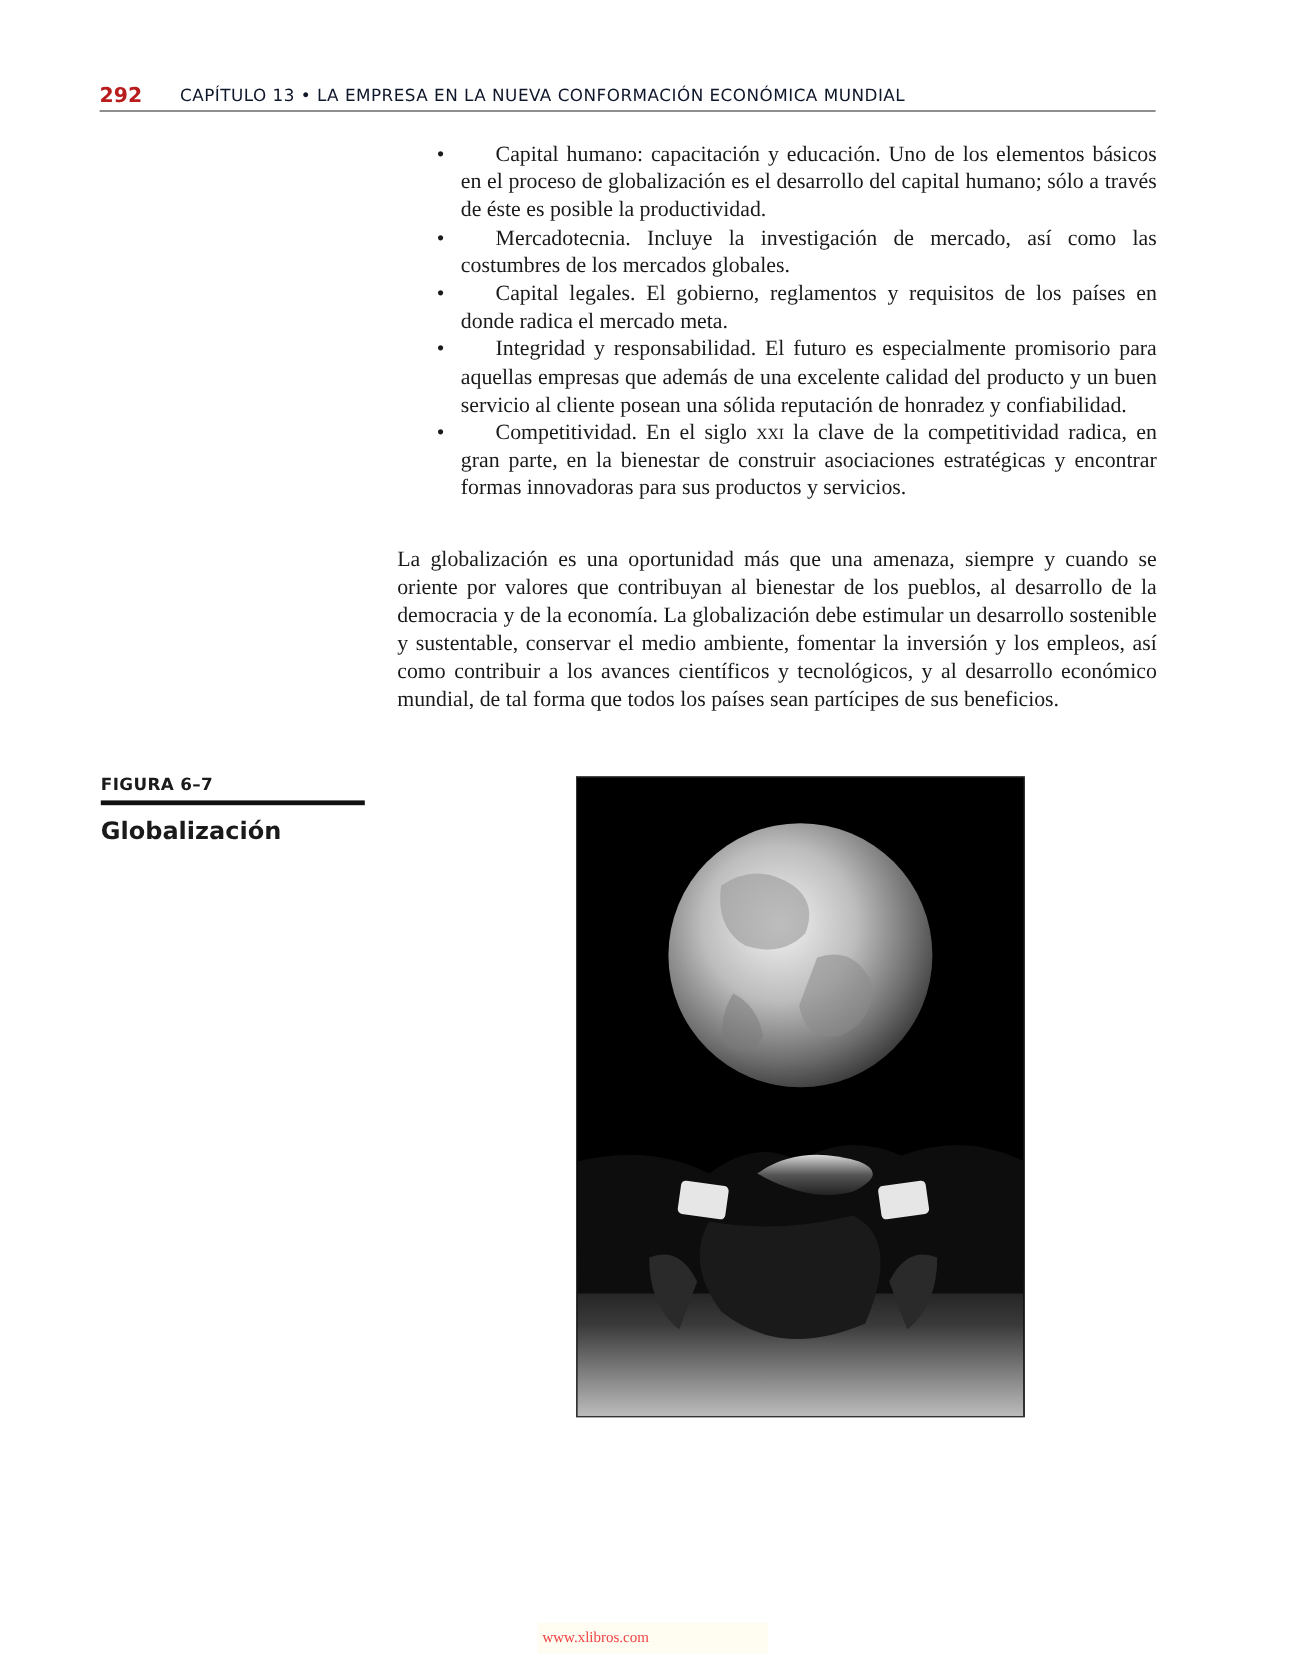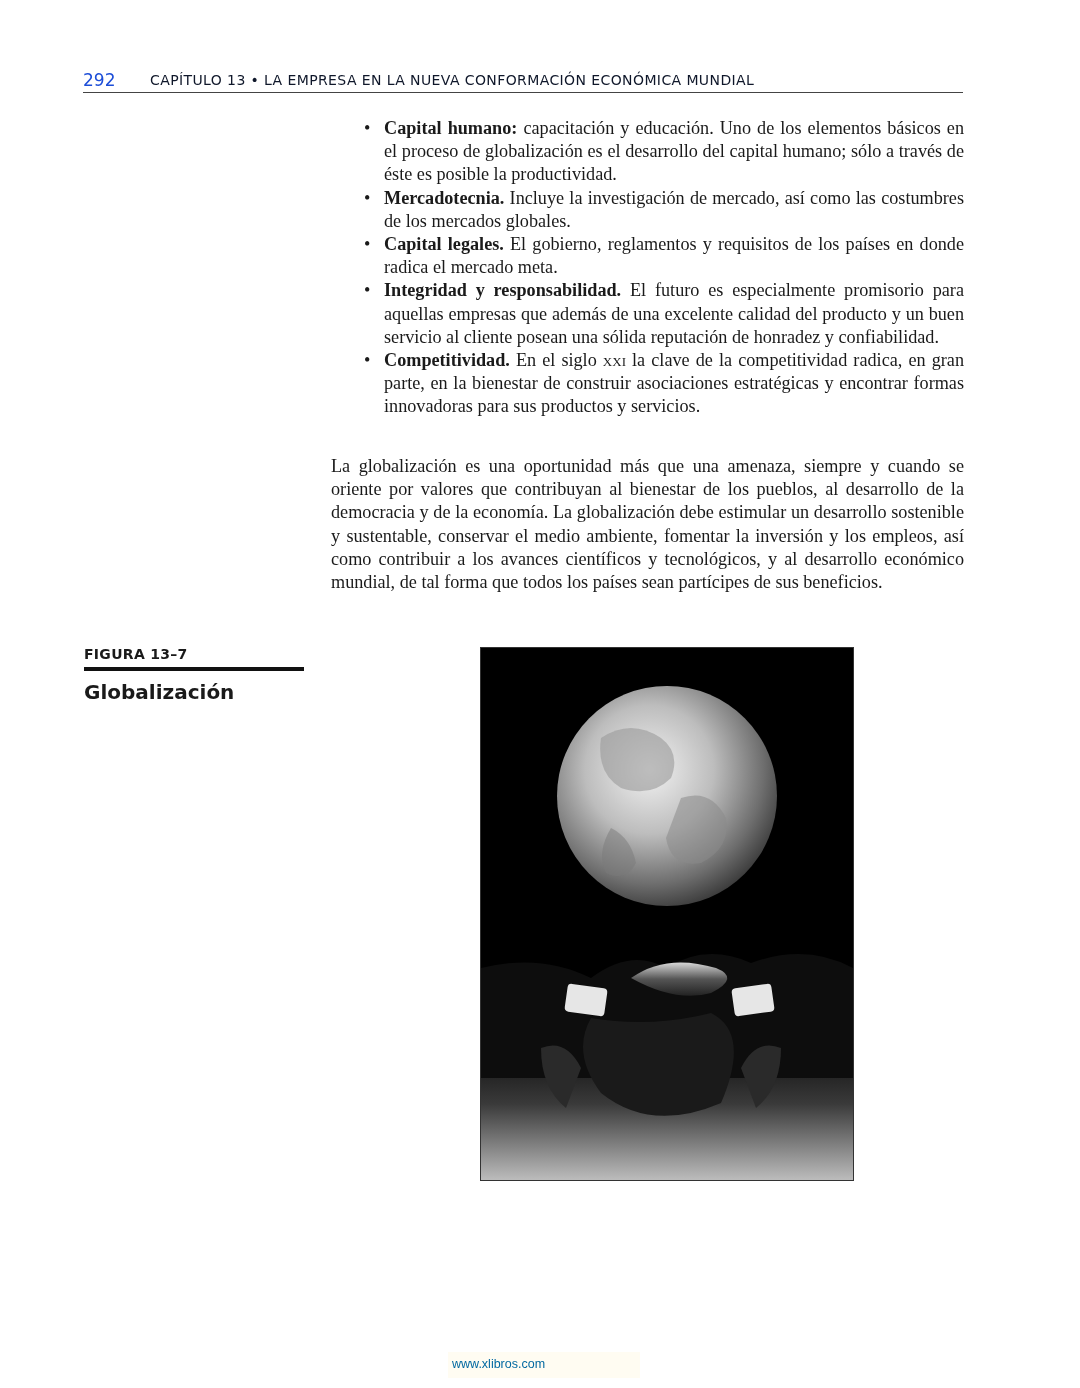--- a/index.html
+++ b/index.html
@@ -1,33 +1,33 @@
 <!DOCTYPE html>
 <html><head>
 <meta charset="utf-8">
 <style>
   html, body { margin:0; padding:0; background:#ffffff; }
   body { width:1080px; height:1388px; position:relative; overflow:hidden; color:#1a1a1a; }
   .header { position:absolute; left:83px; top:68px; width:880px; height:24px; border-bottom:1.5px solid #444; }
-  .page-num { position:absolute; left:0; top:2px; font-family:"DejaVu Sans", sans-serif; font-weight:normal; font-size:17px; color:#1d4ed8; }
+  .page-num { position:absolute; left:0; top:2px; font-family:"DejaVu Sans", sans-serif; font-weight:bold; font-size:17px; color:#b91c1c; }
   .running-head { position:absolute; left:67px; top:4px; font-family:"DejaVu Sans", sans-serif; font-size:14px; letter-spacing:0.4px; color:#0f172a; white-space:nowrap; }
   .serif { font-family:"Liberation Serif", serif; font-size:18.2px; line-height:23.2px; color:#1a1a1a; }
   ul.bullets { position:absolute; left:360px; top:117px; width:604px; margin:0; padding:0; list-style:none; }
   ul.bullets li { position:relative; padding-left:24px; text-align:justify; }
   ul.bullets li .dot { position:absolute; left:4px; top:0; }
-  ul.bullets li b { font-weight:bold; }
+  ul.bullets li b { font-weight:normal;margin-left:29px; }
   .smallcaps { font-variant:small-caps; }
   .para { position:absolute; left:331px; top:455px; width:633px; margin:0; text-align:justify; }
   .fig-label { position:absolute; left:84px; top:646px; font-family:"DejaVu Sans", sans-serif; font-weight:bold; font-size:14px; letter-spacing:0.3px; }
   .fig-rule { position:absolute; left:84px; top:667px; width:220px; height:4px; background:#111; }
   .fig-title { position:absolute; left:84px; top:680px; font-family:"DejaVu Sans", sans-serif; font-weight:bold; font-size:20px; }
   .figure { position:absolute; left:480px; top:647px; width:372px; height:532px; border:1px solid #333; background:#000; overflow:hidden; }
   .figure svg { display:block; }
   .footer { position:absolute; left:448px; top:1352px; width:192px; height:26px; background:#fffcf2; }
-  .footer span { position:absolute; left:4px; top:5px; font-family:Liberation Sans, sans-serif; font-size:12.5px; color:#0369a1; }
+  .footer span { position:absolute; left:4px; top:5px; font-family:Liberation Serif, serif; font-size:12.5px; color:#ef4444; }
 </style>
 </head>
 <body>
 
 <div class="header">
   <span class="page-num">292</span>
   <span class="running-head">CAPÍTULO 13 • LA EMPRESA EN LA NUEVA CONFORMACIÓN ECONÓMICA MUNDIAL</span>
 </div>
 
 <ul class="bullets serif">
@@ -48,21 +48,21 @@
     <b>Integridad y responsabilidad.</b><span> El futuro es especialmente promisorio para aquellas empresas que además de una excelente calidad del producto y un buen servicio al cliente posean una sólida reputación de honradez y confiabilidad.</span>
   </li>
   <li>
     <span class="dot">•</span>
     <b>Competitividad.</b><span> En el siglo </span><span class="smallcaps">xxi</span><span> la clave de la competitividad radica, en gran parte, en la bienestar de construir asociaciones estratégicas y encontrar formas innovadoras para sus productos y servicios.</span>
   </li>
 </ul>
 
 <p class="para serif">La globalización es una oportunidad más que una amenaza, siempre y cuando se oriente por valores que contribuyan al bienestar de los pueblos, al desarrollo de la democracia y de la economía. La globalización debe estimular un desarrollo sostenible y sustentable, conservar el medio ambiente, fomentar la inversión y los empleos, así como contribuir a los avances científicos y tecnológicos, y al desarrollo económico mundial, de tal forma que todos los países sean partícipes de sus beneficios.</p>
 
-<div class="fig-label">FIGURA 13–7</div>
+<div class="fig-label">FIGURA 6–7</div>
 <div class="fig-rule"></div>
 <div class="fig-title">Globalización</div>
 
 <div class="figure">
   <svg width="372" height="532" viewBox="0 0 372 532">
     <defs>
       <radialGradient id="earth" cx="0.42" cy="0.38" r="0.65">
         <stop offset="0" stop-color="#f2f2f2"></stop>
         <stop offset="0.45" stop-color="#bdbdbd"></stop>
         <stop offset="0.8" stop-color="#6e6e6e"></stop>

